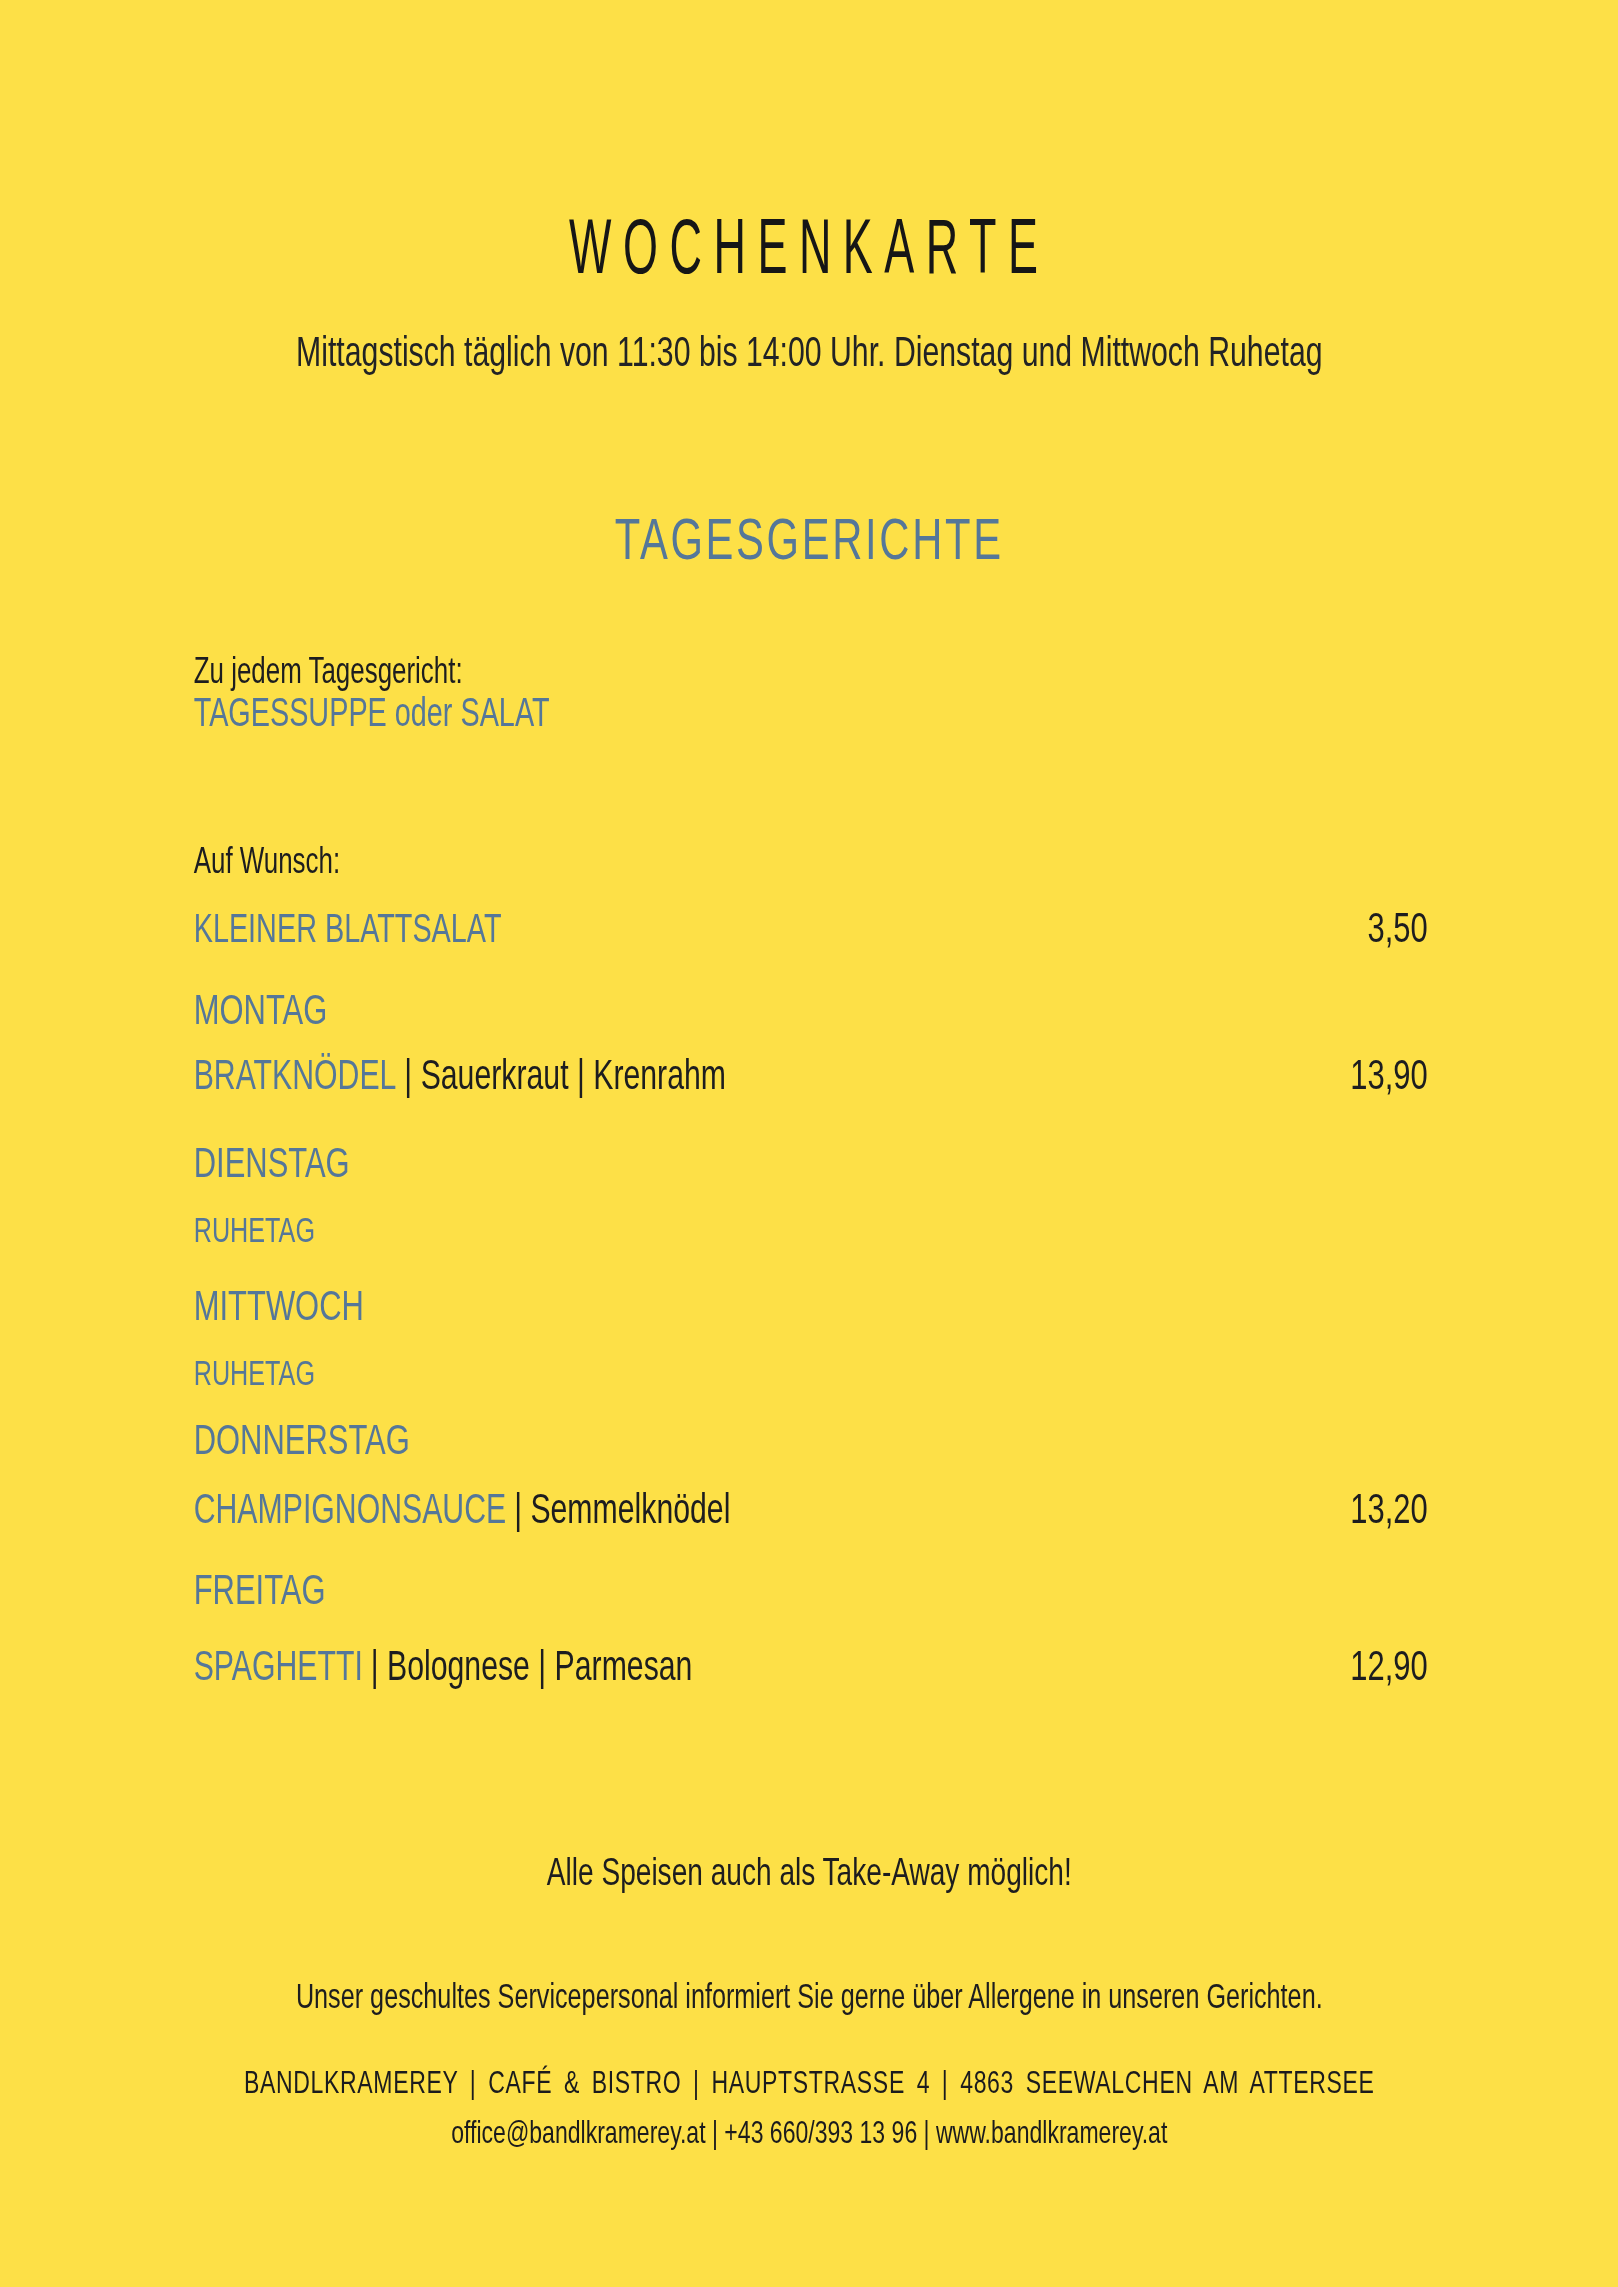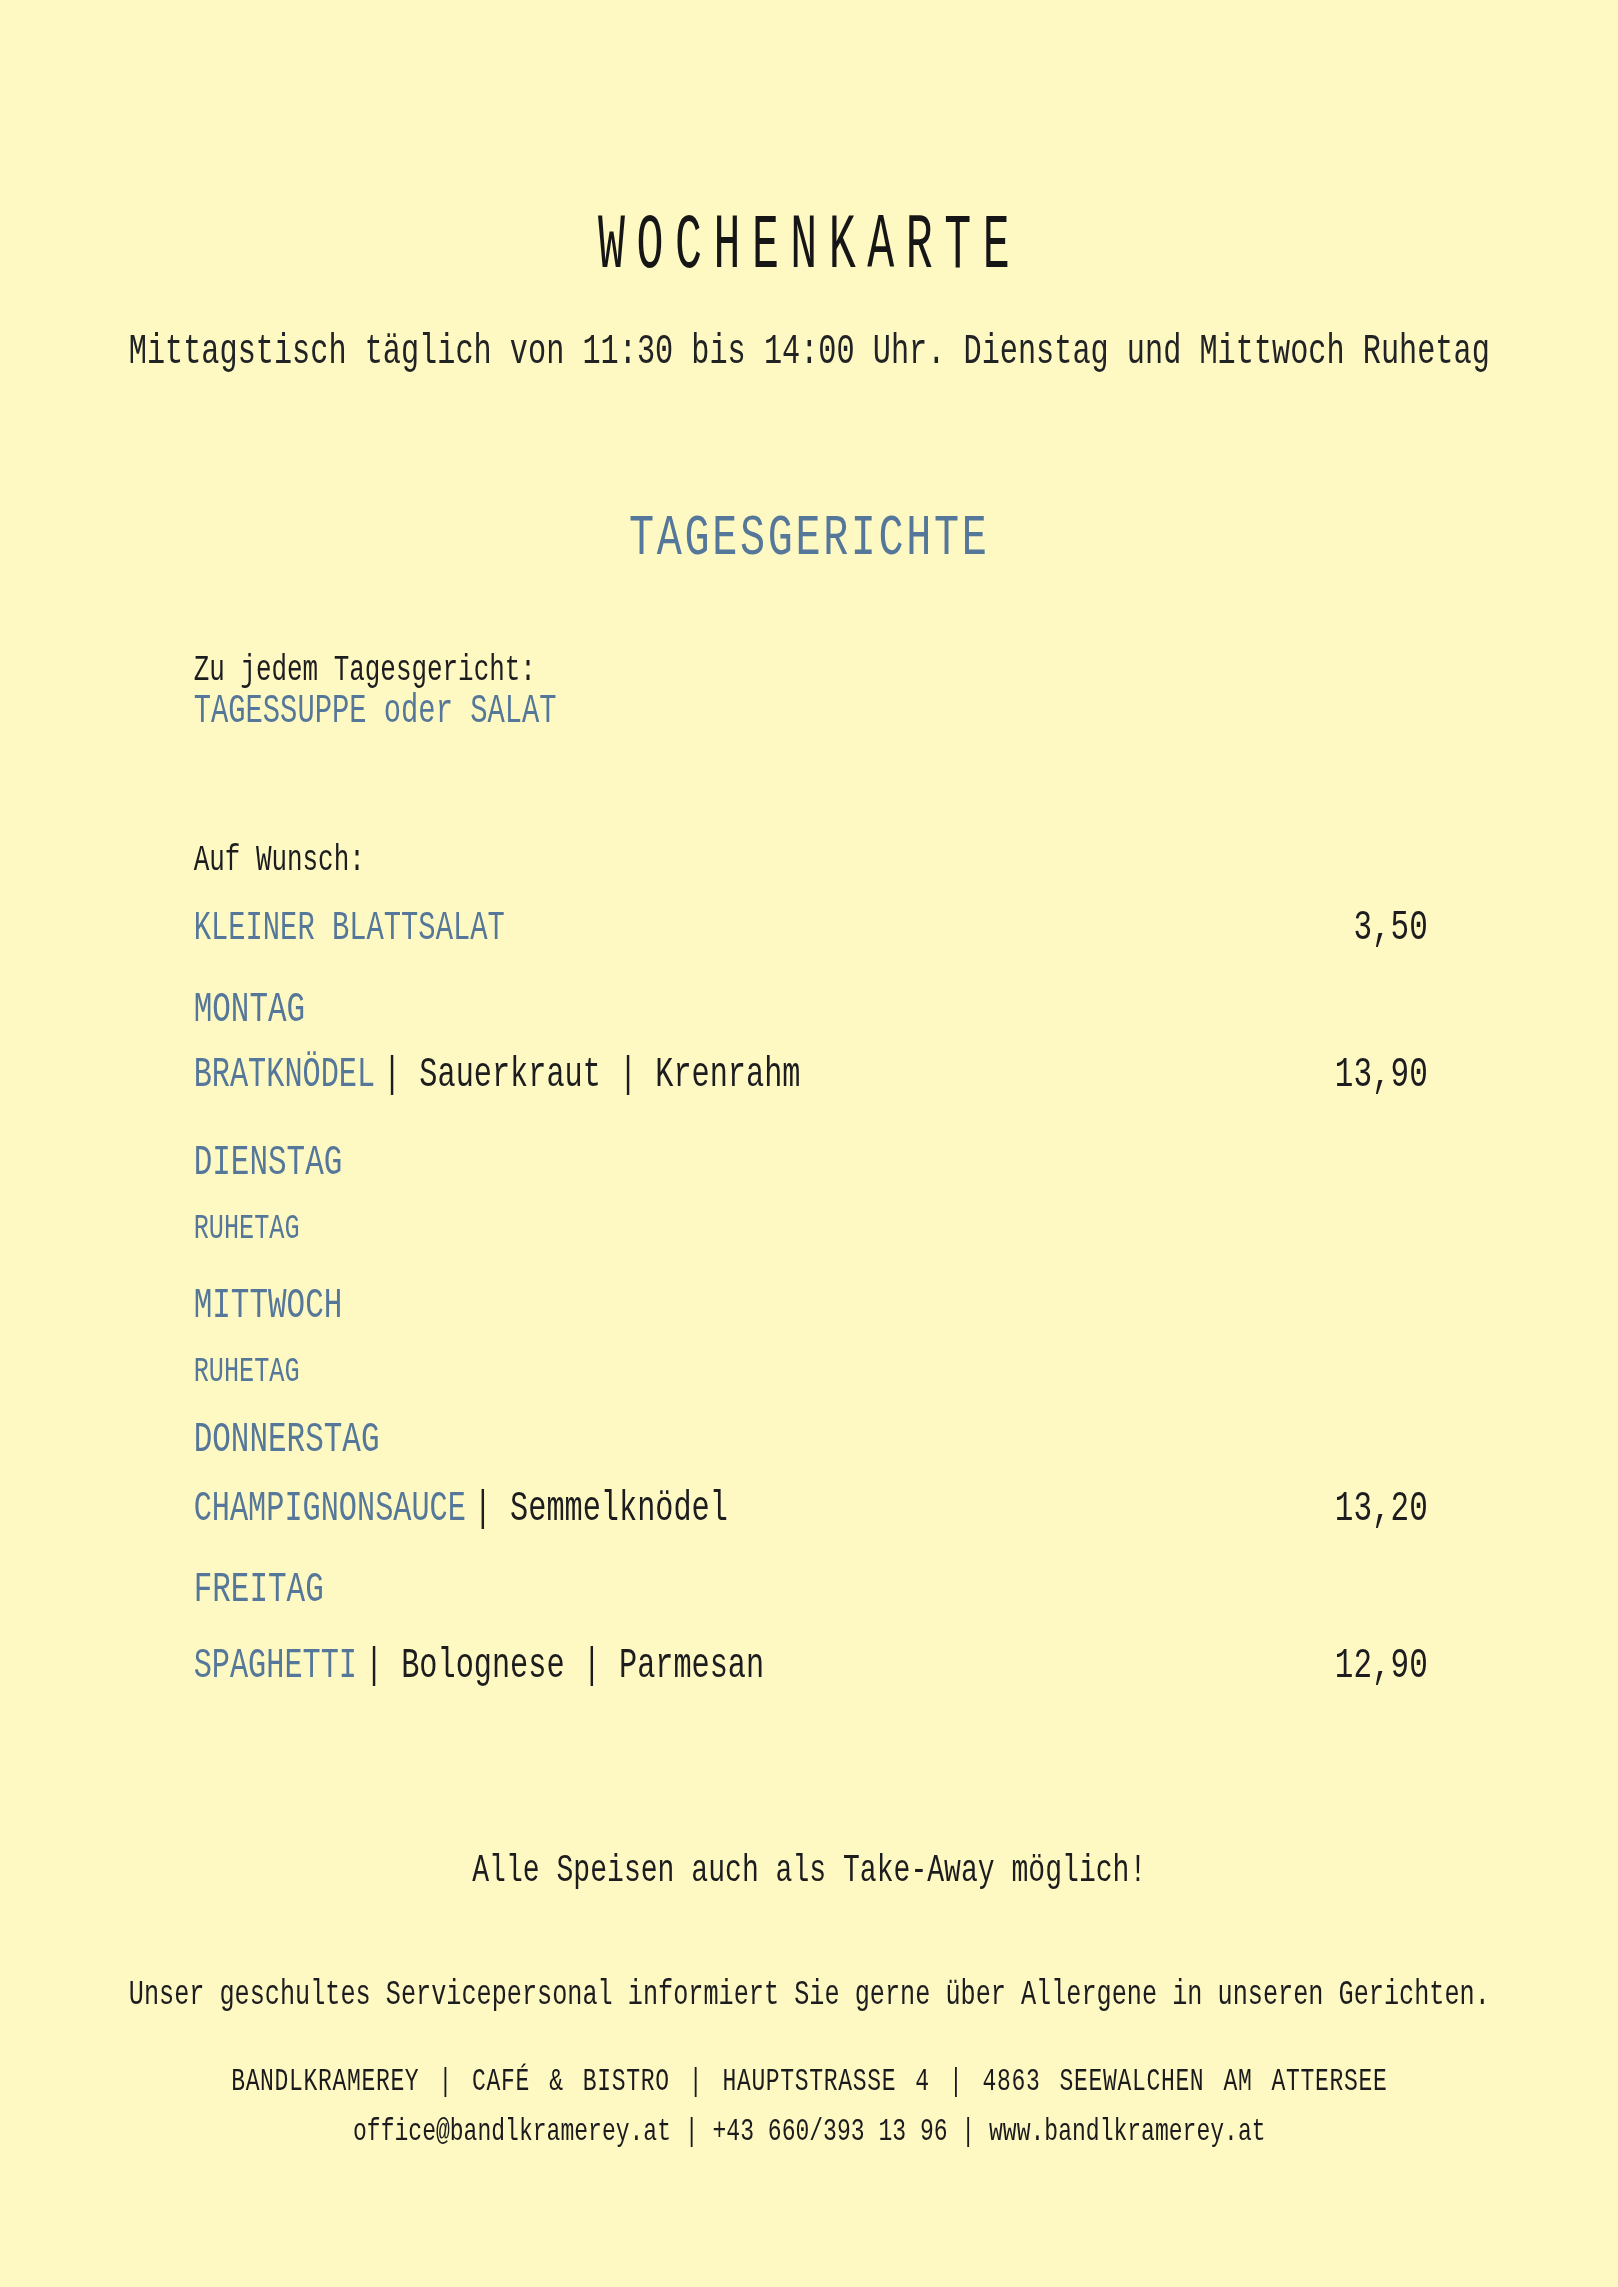--- a/index.html
+++ b/index.html
@@ -1,21 +1,21 @@
 <!DOCTYPE html>
 <html style="font-size:14.8px"><head>
 <meta charset="utf-8">
 <style>
   html,body { margin:0; padding:0; background:#ffffff; }
   .page {
     position:relative;
     width:1619px; height:2288px;
-    background:#fef9c3;
+    background:#fde047;
     overflow:hidden;
-    font-family:Liberation Mono, monospace;
+    font-family:Liberation Sans, sans-serif;
     color:#1d1d1f;
   }
   
   .condense {
     position:relative;
     width:2248px; height:2288px;
     transform:scaleX(0.72);
     transform-origin:top left;
   }
   .abs { position:absolute; left:269px; right:265px; line-height:1; }

